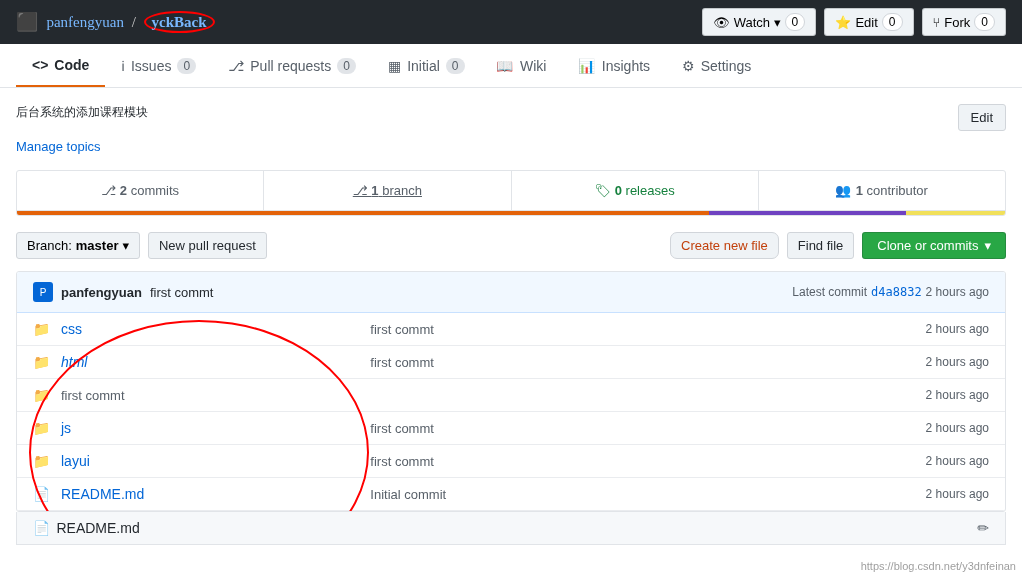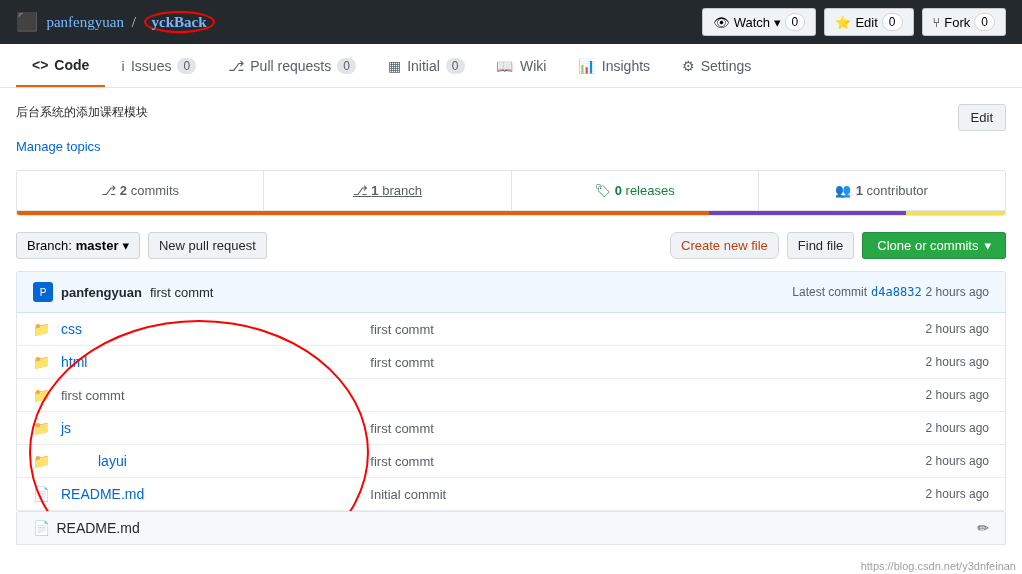--- a/index.html
+++ b/index.html
@@ -146,38 +146,38 @@
     </div>
 
     <div style="display:flex; align-items:center; padding:8px 16px; border-bottom:1px solid #eaecef;">
       <span style="width:20px; margin-right:8px; color:#79b8ff;">📁</span>
       <div style="flex:2;"><a style="color:#0366d6; text-decoration:none;">css</a></div>
       <div style="flex:3; color:#586069; font-size:13px;">first commt</div>
       <div style="flex:1; text-align:right; color:#586069; font-size:12px;">2 hours ago</div>
     </div>
     <div style="display:flex; align-items:center; padding:8px 16px; border-bottom:1px solid #eaecef;">
       <span style="width:20px; margin-right:8px; color:#79b8ff;">📁</span>
-      <div style="flex:2;"><a style="color:#0366d6; text-decoration:none;">html</a></div>
+      <div style="flex:2;font-style:italic;"><a style="color:#0366d6; text-decoration:none;">html</a></div>
       <div style="flex:3; color:#586069; font-size:13px;">first commt</div>
       <div style="flex:1; text-align:right; color:#586069; font-size:12px;">2 hours ago</div>
     </div>
     <div style="display:flex; align-items:center; padding:8px 16px; border-bottom:1px solid #eaecef;">
       <span style="width:20px; margin-right:8px; color:#79b8ff;">📁</span>
       <div style="flex:3; color:#586069; font-size:13px;">first commt</div>
       <div style="flex:1; text-align:right; color:#586069; font-size:12px;">2 hours ago</div>
     </div>
     <div style="display:flex; align-items:center; padding:8px 16px; border-bottom:1px solid #eaecef;">
       <span style="width:20px; margin-right:8px; color:#79b8ff;">📁</span>
       <div style="flex:2;"><a style="color:#0366d6; text-decoration:none;">js</a></div>
       <div style="flex:3; color:#586069; font-size:13px;">first commt</div>
       <div style="flex:1; text-align:right; color:#586069; font-size:12px;">2 hours ago</div>
     </div>
     <div style="display:flex; align-items:center; padding:8px 16px; border-bottom:1px solid #eaecef;">
       <span style="width:20px; margin-right:8px; color:#79b8ff;">📁</span>
-      <div style="flex:2;"><a style="color:#0366d6; text-decoration:none;margin-left:37px;">layui</a></div>
+      <div style="flex:2;"><a style="color:#0366d6; text-decoration:none;">layui</a></div>
       <div style="flex:3; color:#586069; font-size:13px;">first commt</div>
       <div style="flex:1; text-align:right; color:#586069; font-size:12px;">2 hours ago</div>
     </div>
     <div style="display:flex; align-items:center; padding:8px 16px; border-bottom:1px solid #eaecef;">
       <span style="width:20px; margin-right:8px; color:#6a737d;">📄</span>
       <div style="flex:2;"><a style="color:#0366d6; text-decoration:none;">README.md</a></div>
       <div style="flex:3; color:#586069; font-size:13px;">Initial commit</div>
       <div style="flex:1; text-align:right; color:#586069; font-size:12px;">2 hours ago</div>
     </div>
   </div>

